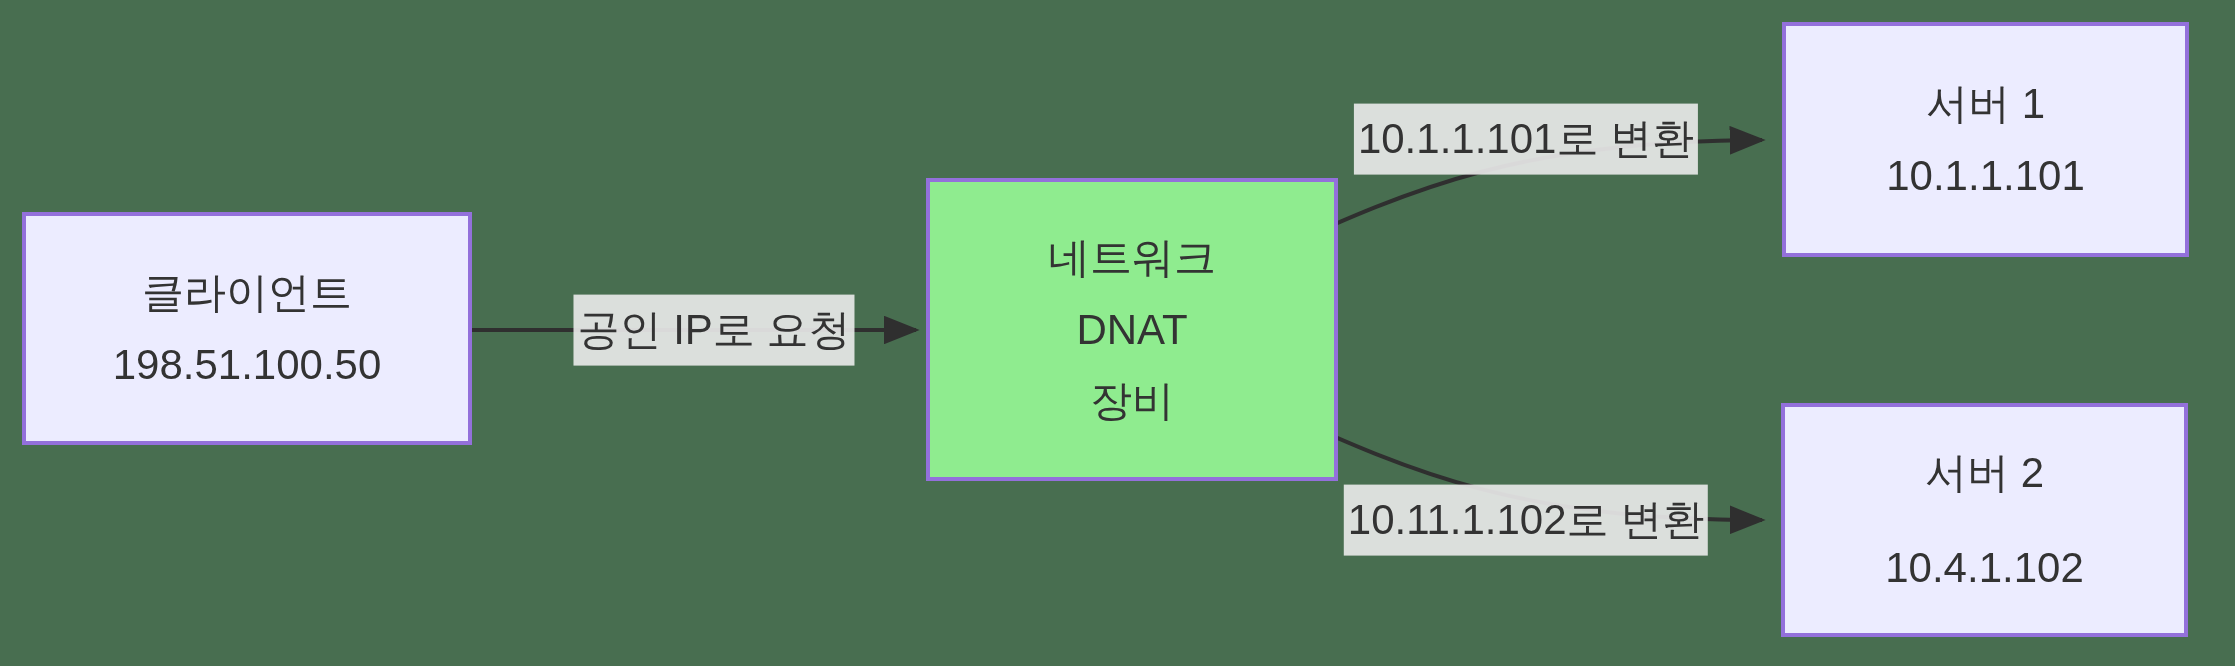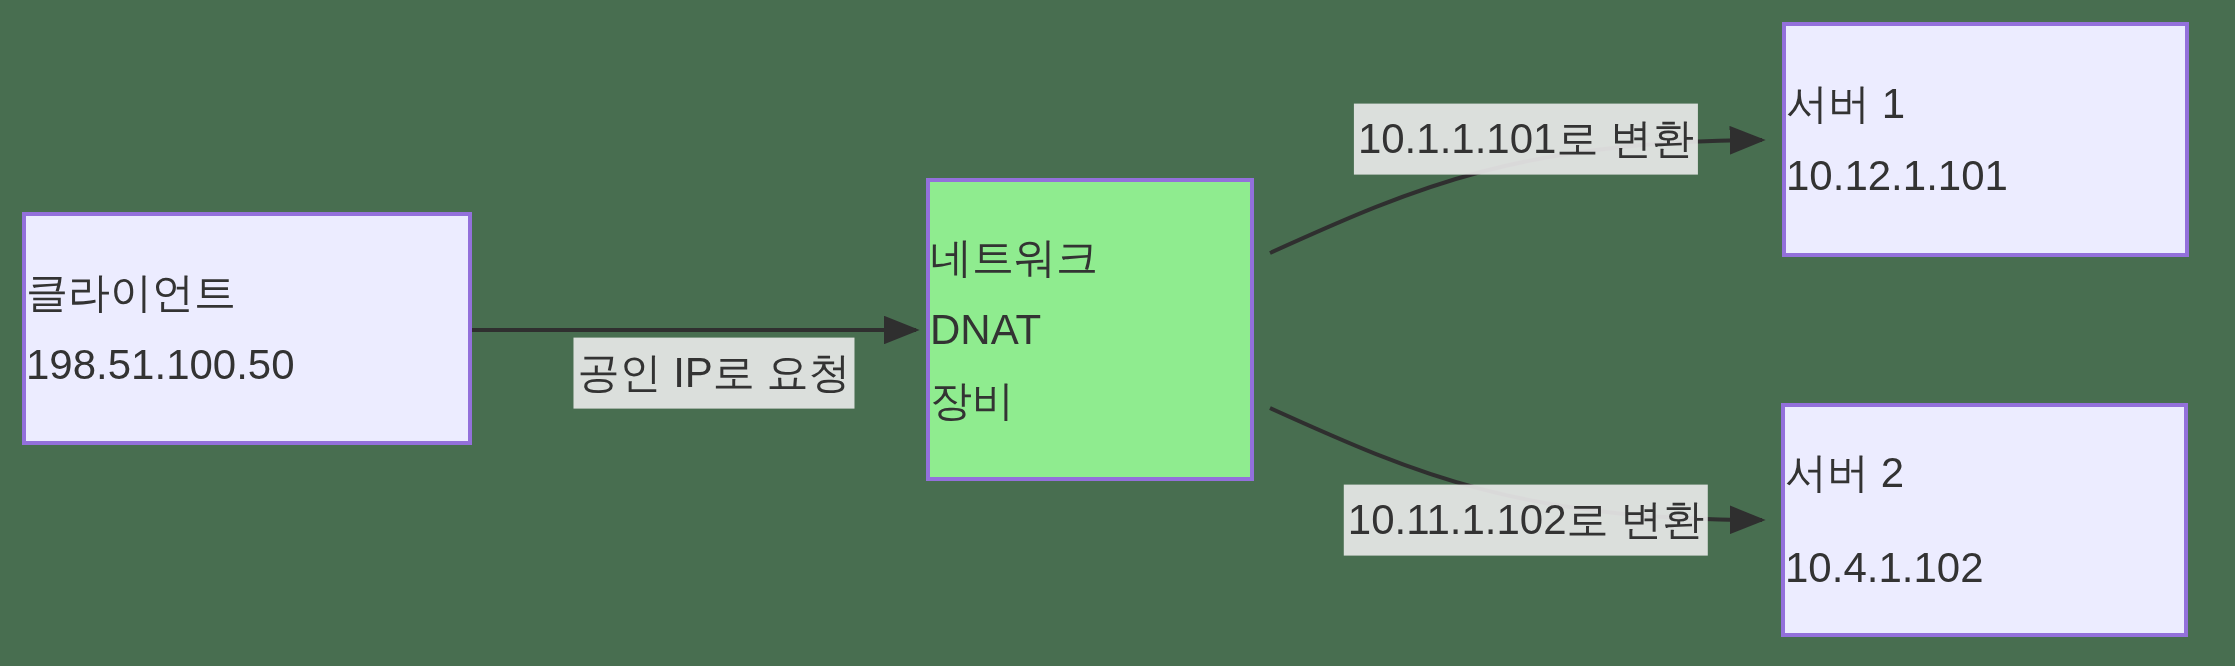--- a/index.html
+++ b/index.html
@@ -18,45 +18,45 @@
     position: absolute;
     left: 0; top: 0;
     width: 2235px; height: 666px;
   }
   .node {
     position: absolute;
     box-sizing: border-box;
     display: flex;
     flex-direction: column;
     justify-content: center;
-    align-items: flex-start;
+    align-items: center;
     border: 4px solid #9370DB;
     background: #ECECFF;
     color: #333333;
     font-size: 42px;
     font-weight: 500;
     line-height: 1.7;
     text-align: center;
   }
   .node-client  { left: 22px;   top: 212px; width: 450px; height: 233px; }
-  .node-dnat    { left: 926px;  top: 178px; width: 328px; height: 303px; background: #8FEC8F; }
+  .node-dnat    { left: 926px;  top: 178px; width: 412px; height: 303px; background: #8FEC8F; }
   .node-server1 { left: 1782px; top: 22px;  width: 407px; height: 235px; }
   .node-server2 { left: 1781px; top: 403px; width: 407px; height: 234px; gap: 24px; }
   .edge-label {
     position: absolute;
     transform: translate(-50%, -50%);
     background: rgba(232, 232, 232, 0.92);
     color: #333333;
     font-size: 42px;
     font-weight: 500;
     padding: 6px 4px;
     white-space: nowrap;
     line-height: 1.4;
   }
-  .edge-label-1 { left: 714px;  top: 330px; margin-top: 43px; }
+  .edge-label-1 { left: 714px;  top: 330px; }
   .edge-label-2 { left: 1526px; top: 139px; }
   .edge-label-3 { left: 1526px; top: 520px; }
 </style>
 </head>
 <body>
 
 <div class="stage">
 
   <svg class="edges-svg" viewBox="0 0 2235 666" xmlns="http://www.w3.org/2000/svg">
     <defs>
@@ -75,21 +75,21 @@
   </div>
 
   <div class="node node-dnat">
     <div>네트워크</div>
     <div>DNAT</div>
     <div>장비</div>
   </div>
 
   <div class="node node-server1">
     <div>서버 1</div>
-    <div>10.12.1.101</div>
+    <div>10.1.1.101</div>
   </div>
 
   <div class="node node-server2">
     <div>서버 2</div>
     <div>10.4.1.102</div>
   </div>
 
   <div class="edge-label edge-label-1">공인 IP로 요청</div>
   <div class="edge-label edge-label-2">10.1.1.101로 변환</div>
   <div class="edge-label edge-label-3">10.11.1.102로 변환</div>

